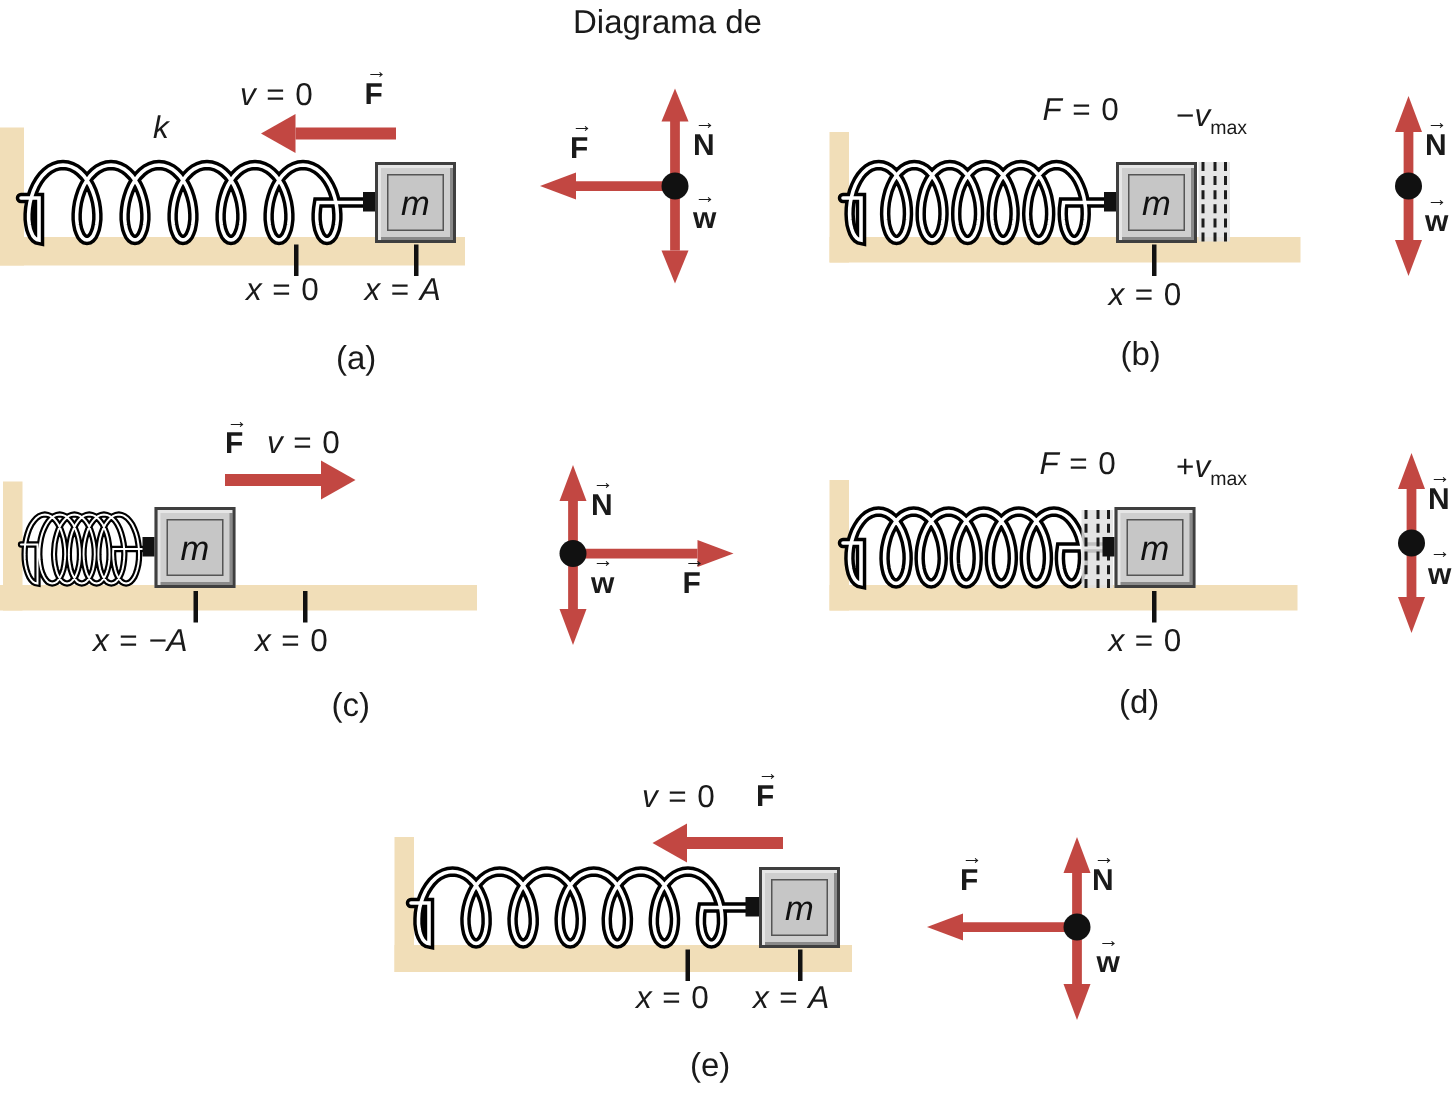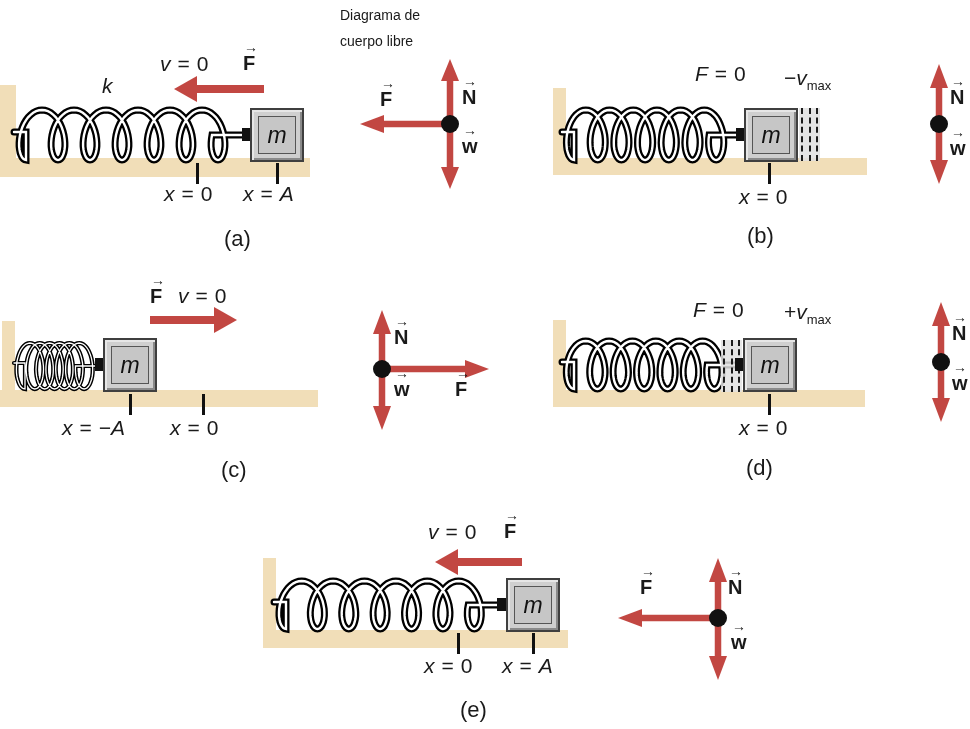--- a/index.html
+++ b/index.html
@@ -39,35 +39,34 @@
       border-top:13px solid transparent; border-bottom:13px solid transparent;
       border-left:23px solid var(--red); }
   
   .math { position:absolute; font-size:21px; white-space:nowrap; }
   .math i { font-style:italic; }
   .math .eq { margin:0 7px; }
   .math .sub { font-size:13px; vertical-align:-5px; }
   .vec { position:absolute; font-size:20px; font-weight:bold; white-space:nowrap; }
   .vec .arr { position:absolute; top:-13px; left:1px; font-size:14px; font-weight:normal; }
   .plabel { position:absolute; font-size:22px; }
-  .title { position:absolute; left:340px; top:2px; width:190px; 
-           font-size:14px; line-height:26px; }
+  .title { position:absolute; left:350px; top:2px; width:190px; text-align:center;
+           font-size:22px; line-height:26px; }
   svg.fbd { position:absolute; overflow:visible; }
   .rl { stroke:var(--red); stroke-width:6.5; }
   .rf { fill:var(--red); }
   .dot { fill:#111; }
 </style>
 </head>
 <body>
 
 <div id="canvas">
 
   <div class="title">
     <div>Diagrama de</div>
-    <div>cuerpo libre</div>
   </div>
 
   <div>
     <div class="floor" style="left:0;top:158px;width:310px;height:19px"></div>
     <div class="wall" style="left:0;top:85px;width:16px;height:92px"></div>
     <svg class="spring" style="left:0;top:103px" width="248" height="66">
       <polyline class="cb" points="14.0,29.0 26.0,29.0 26.0,57.0 26.0,57.0 24.6,56.7 23.3,55.8 22.0,54.3 21.0,52.2 20.1,49.7 19.5,46.7 19.1,43.3 19.1,39.7 19.4,35.9 20.0,32.0 21.0,28.1 22.3,24.3 23.9,20.7 25.9,17.3 28.1,14.3 30.6,11.8 33.2,9.7 36.1,8.2 39.0,7.3 42.0,7.0 45.0,7.3 47.9,8.2 50.8,9.7 53.4,11.8 55.9,14.3 58.1,17.3 60.1,20.7 61.7,24.3 63.0,28.1 64.0,32.0 64.6,35.9 64.9,39.7 64.9,43.3 64.5,46.7 63.9,49.7 63.0,52.2 62.0,54.3 60.7,55.8 59.4,56.7 58.0,57.0 56.6,56.7 55.3,55.8 54.0,54.3 53.0,52.2 52.1,49.7 51.5,46.7 51.1,43.3 51.1,39.7 51.4,35.9 52.0,32.0 53.0,28.1 54.3,24.3 55.9,20.7 57.9,17.3 60.1,14.3 62.6,11.8 65.2,9.7 68.1,8.2 71.0,7.3 74.0,7.0 77.0,7.3 79.9,8.2 82.8,9.7 85.4,11.8 87.9,14.3 90.1,17.3 92.1,20.7 93.7,24.3 95.0,28.1 96.0,32.0 96.6,35.9 96.9,39.7 96.9,43.3 96.5,46.7 95.9,49.7 95.0,52.2 94.0,54.3 92.7,55.8 91.4,56.7 90.0,57.0 88.6,56.7 87.3,55.8 86.0,54.3 85.0,52.2 84.1,49.7 83.5,46.7 83.1,43.3 83.1,39.7 83.4,35.9 84.0,32.0 85.0,28.1 86.3,24.3 87.9,20.7 89.9,17.3 92.1,14.3 94.6,11.8 97.2,9.7 100.1,8.2 103.0,7.3 106.0,7.0 109.0,7.3 111.9,8.2 114.8,9.7 117.4,11.8 119.9,14.3 122.1,17.3 124.1,20.7 125.7,24.3 127.0,28.1 128.0,32.0 128.6,35.9 128.9,39.7 128.9,43.3 128.5,46.7 127.9,49.7 127.0,52.2 126.0,54.3 124.7,55.8 123.4,56.7 122.0,57.0 120.6,56.7 119.3,55.8 118.0,54.3 117.0,52.2 116.1,49.7 115.5,46.7 115.1,43.3 115.1,39.7 115.4,35.9 116.0,32.0 117.0,28.1 118.3,24.3 119.9,20.7 121.9,17.3 124.1,14.3 126.6,11.8 129.2,9.7 132.1,8.2 135.0,7.3 138.0,7.0 141.0,7.3 143.9,8.2 146.8,9.7 149.4,11.8 151.9,14.3 154.1,17.3 156.1,20.7 157.7,24.3 159.0,28.1 160.0,32.0 160.6,35.9 160.9,39.7 160.9,43.3 160.5,46.7 159.9,49.7 159.0,52.2 158.0,54.3 156.7,55.8 155.4,56.7 154.0,57.0 152.6,56.7 151.3,55.8 150.0,54.3 149.0,52.2 148.1,49.7 147.5,46.7 147.1,43.3 147.1,39.7 147.4,35.9 148.0,32.0 149.0,28.1 150.3,24.3 151.9,20.7 153.9,17.3 156.1,14.3 158.6,11.8 161.2,9.7 164.1,8.2 167.0,7.3 170.0,7.0 173.0,7.3 175.9,8.2 178.8,9.7 181.4,11.8 183.9,14.3 186.1,17.3 188.1,20.7 189.7,24.3 191.0,28.1 192.0,32.0 192.6,35.9 192.9,39.7 192.9,43.3 192.5,46.7 191.9,49.7 191.0,52.2 190.0,54.3 188.7,55.8 187.4,56.7 186.0,57.0 184.6,56.7 183.3,55.8 182.0,54.3 181.0,52.2 180.1,49.7 179.5,46.7 179.1,43.3 179.1,39.7 179.4,35.9 180.0,32.0 181.0,28.1 182.3,24.3 183.9,20.7 185.9,17.3 188.1,14.3 190.6,11.8 193.2,9.7 196.1,8.2 199.0,7.3 202.0,7.0 205.0,7.3 207.9,8.2 210.8,9.7 213.4,11.8 215.9,14.3 218.1,17.3 220.1,20.7 221.7,24.3 223.0,28.1 224.0,32.0 224.6,35.9 224.9,39.7 224.9,43.3 224.5,46.7 223.9,49.7 223.0,52.2 222.0,54.3 220.7,55.8 219.4,56.7 218.0,57.0 216.6,56.7 215.3,55.8 214.0,54.3 213.0,52.2 212.1,49.7 211.5,46.7 211.1,43.3 211.1,39.7 211.4,35.9 212.0,32.0 242.0,32.0"></polyline>
         <polyline class="cw" points="14.0,29.0 26.0,29.0 26.0,57.0 26.0,57.0 24.6,56.7 23.3,55.8 22.0,54.3 21.0,52.2 20.1,49.7 19.5,46.7 19.1,43.3 19.1,39.7 19.4,35.9 20.0,32.0 21.0,28.1 22.3,24.3 23.9,20.7 25.9,17.3 28.1,14.3 30.6,11.8 33.2,9.7 36.1,8.2 39.0,7.3 42.0,7.0 45.0,7.3 47.9,8.2 50.8,9.7 53.4,11.8 55.9,14.3 58.1,17.3 60.1,20.7 61.7,24.3 63.0,28.1 64.0,32.0 64.6,35.9 64.9,39.7 64.9,43.3 64.5,46.7 63.9,49.7 63.0,52.2 62.0,54.3 60.7,55.8 59.4,56.7 58.0,57.0 56.6,56.7 55.3,55.8 54.0,54.3 53.0,52.2 52.1,49.7 51.5,46.7 51.1,43.3 51.1,39.7 51.4,35.9 52.0,32.0 53.0,28.1 54.3,24.3 55.9,20.7 57.9,17.3 60.1,14.3 62.6,11.8 65.2,9.7 68.1,8.2 71.0,7.3 74.0,7.0 77.0,7.3 79.9,8.2 82.8,9.7 85.4,11.8 87.9,14.3 90.1,17.3 92.1,20.7 93.7,24.3 95.0,28.1 96.0,32.0 96.6,35.9 96.9,39.7 96.9,43.3 96.5,46.7 95.9,49.7 95.0,52.2 94.0,54.3 92.7,55.8 91.4,56.7 90.0,57.0 88.6,56.7 87.3,55.8 86.0,54.3 85.0,52.2 84.1,49.7 83.5,46.7 83.1,43.3 83.1,39.7 83.4,35.9 84.0,32.0 85.0,28.1 86.3,24.3 87.9,20.7 89.9,17.3 92.1,14.3 94.6,11.8 97.2,9.7 100.1,8.2 103.0,7.3 106.0,7.0 109.0,7.3 111.9,8.2 114.8,9.7 117.4,11.8 119.9,14.3 122.1,17.3 124.1,20.7 125.7,24.3 127.0,28.1 128.0,32.0 128.6,35.9 128.9,39.7 128.9,43.3 128.5,46.7 127.9,49.7 127.0,52.2 126.0,54.3 124.7,55.8 123.4,56.7 122.0,57.0 120.6,56.7 119.3,55.8 118.0,54.3 117.0,52.2 116.1,49.7 115.5,46.7 115.1,43.3 115.1,39.7 115.4,35.9 116.0,32.0 117.0,28.1 118.3,24.3 119.9,20.7 121.9,17.3 124.1,14.3 126.6,11.8 129.2,9.7 132.1,8.2 135.0,7.3 138.0,7.0 141.0,7.3 143.9,8.2 146.8,9.7 149.4,11.8 151.9,14.3 154.1,17.3 156.1,20.7 157.7,24.3 159.0,28.1 160.0,32.0 160.6,35.9 160.9,39.7 160.9,43.3 160.5,46.7 159.9,49.7 159.0,52.2 158.0,54.3 156.7,55.8 155.4,56.7 154.0,57.0 152.6,56.7 151.3,55.8 150.0,54.3 149.0,52.2 148.1,49.7 147.5,46.7 147.1,43.3 147.1,39.7 147.4,35.9 148.0,32.0 149.0,28.1 150.3,24.3 151.9,20.7 153.9,17.3 156.1,14.3 158.6,11.8 161.2,9.7 164.1,8.2 167.0,7.3 170.0,7.0 173.0,7.3 175.9,8.2 178.8,9.7 181.4,11.8 183.9,14.3 186.1,17.3 188.1,20.7 189.7,24.3 191.0,28.1 192.0,32.0 192.6,35.9 192.9,39.7 192.9,43.3 192.5,46.7 191.9,49.7 191.0,52.2 190.0,54.3 188.7,55.8 187.4,56.7 186.0,57.0 184.6,56.7 183.3,55.8 182.0,54.3 181.0,52.2 180.1,49.7 179.5,46.7 179.1,43.3 179.1,39.7 179.4,35.9 180.0,32.0 181.0,28.1 182.3,24.3 183.9,20.7 185.9,17.3 188.1,14.3 190.6,11.8 193.2,9.7 196.1,8.2 199.0,7.3 202.0,7.0 205.0,7.3 207.9,8.2 210.8,9.7 213.4,11.8 215.9,14.3 218.1,17.3 220.1,20.7 221.7,24.3 223.0,28.1 224.0,32.0 224.6,35.9 224.9,39.7 224.9,43.3 224.5,46.7 223.9,49.7 223.0,52.2 222.0,54.3 220.7,55.8 219.4,56.7 218.0,57.0 216.6,56.7 215.3,55.8 214.0,54.3 213.0,52.2 212.1,49.7 211.5,46.7 211.1,43.3 211.1,39.7 211.4,35.9 212.0,32.0 242.0,32.0"></polyline>
     </svg>
     <div class="stub" style="left:242px;top:128px"></div>

